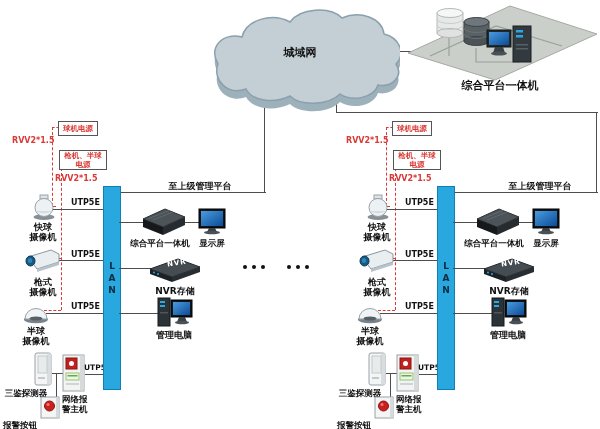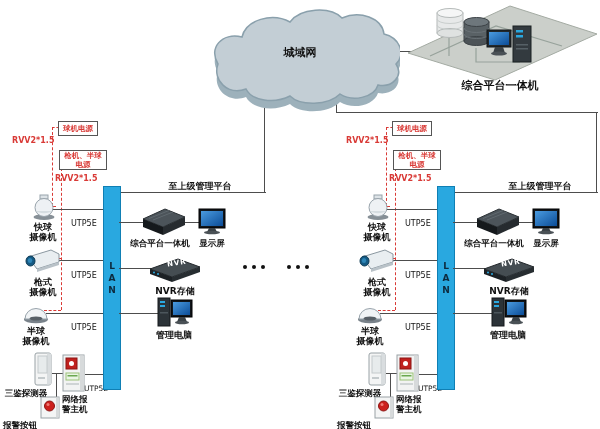--- a/index.html
+++ b/index.html
@@ -10,21 +10,21 @@
   body{font-family:"DejaVu Sans",sans-serif;background:#fff;}
   #stage{position:relative;width:600px;height:429px;background:#fff;overflow:hidden;}
   .abs{position:absolute;}
   .site{position:absolute;top:0;width:230px;height:429px;}
   .hline{position:absolute;height:0;border-top:1.5px solid var(--line);}
   .vline{position:absolute;width:0;border-left:1.5px solid var(--line);}
   .rdh{position:absolute;height:0;border-top:1.5px dashed var(--red);}
   .rdv{position:absolute;width:0;border-left:1.5px dashed var(--red);}
   .lbl{position:absolute;color:#111;font-weight:bold;font-size:9px;line-height:10px;text-align:center;white-space:nowrap;}
   .lbl-l{text-align:left;}
-  .utp{position:absolute;color:#111;font-weight:normal;font-size:8px;white-space:nowrap;margin-top:21px;}
+  .utp{position:absolute;color:#111;font-weight:bold;font-size:8px;white-space:nowrap;}
   .rvv{position:absolute;color:var(--red);font-weight:bold;font-size:8px;white-space:nowrap;}
   .pbox{position:absolute;background:#fff;border:1px solid #555;color:var(--red);
         font-size:7.5px;font-weight:bold;text-align:center;line-height:9px;
         display:flex;flex-direction:column;justify-content:center;}
   .lanbar{position:absolute;background:var(--lan);border:1px solid #0f7fb4;}
   .lanletter{position:absolute;width:18px;text-align:center;color:#0d2b3f;font-size:9px;font-weight:bold;}
   .dot{position:absolute;width:4px;height:4px;background:#111;border-radius:50%;}
   .nvrtxt{position:absolute;color:#fff;font-size:7px;font-weight:bold;transform:rotate(-9deg);letter-spacing:1px;}
   .big{font-size:11px;}
 </style>

